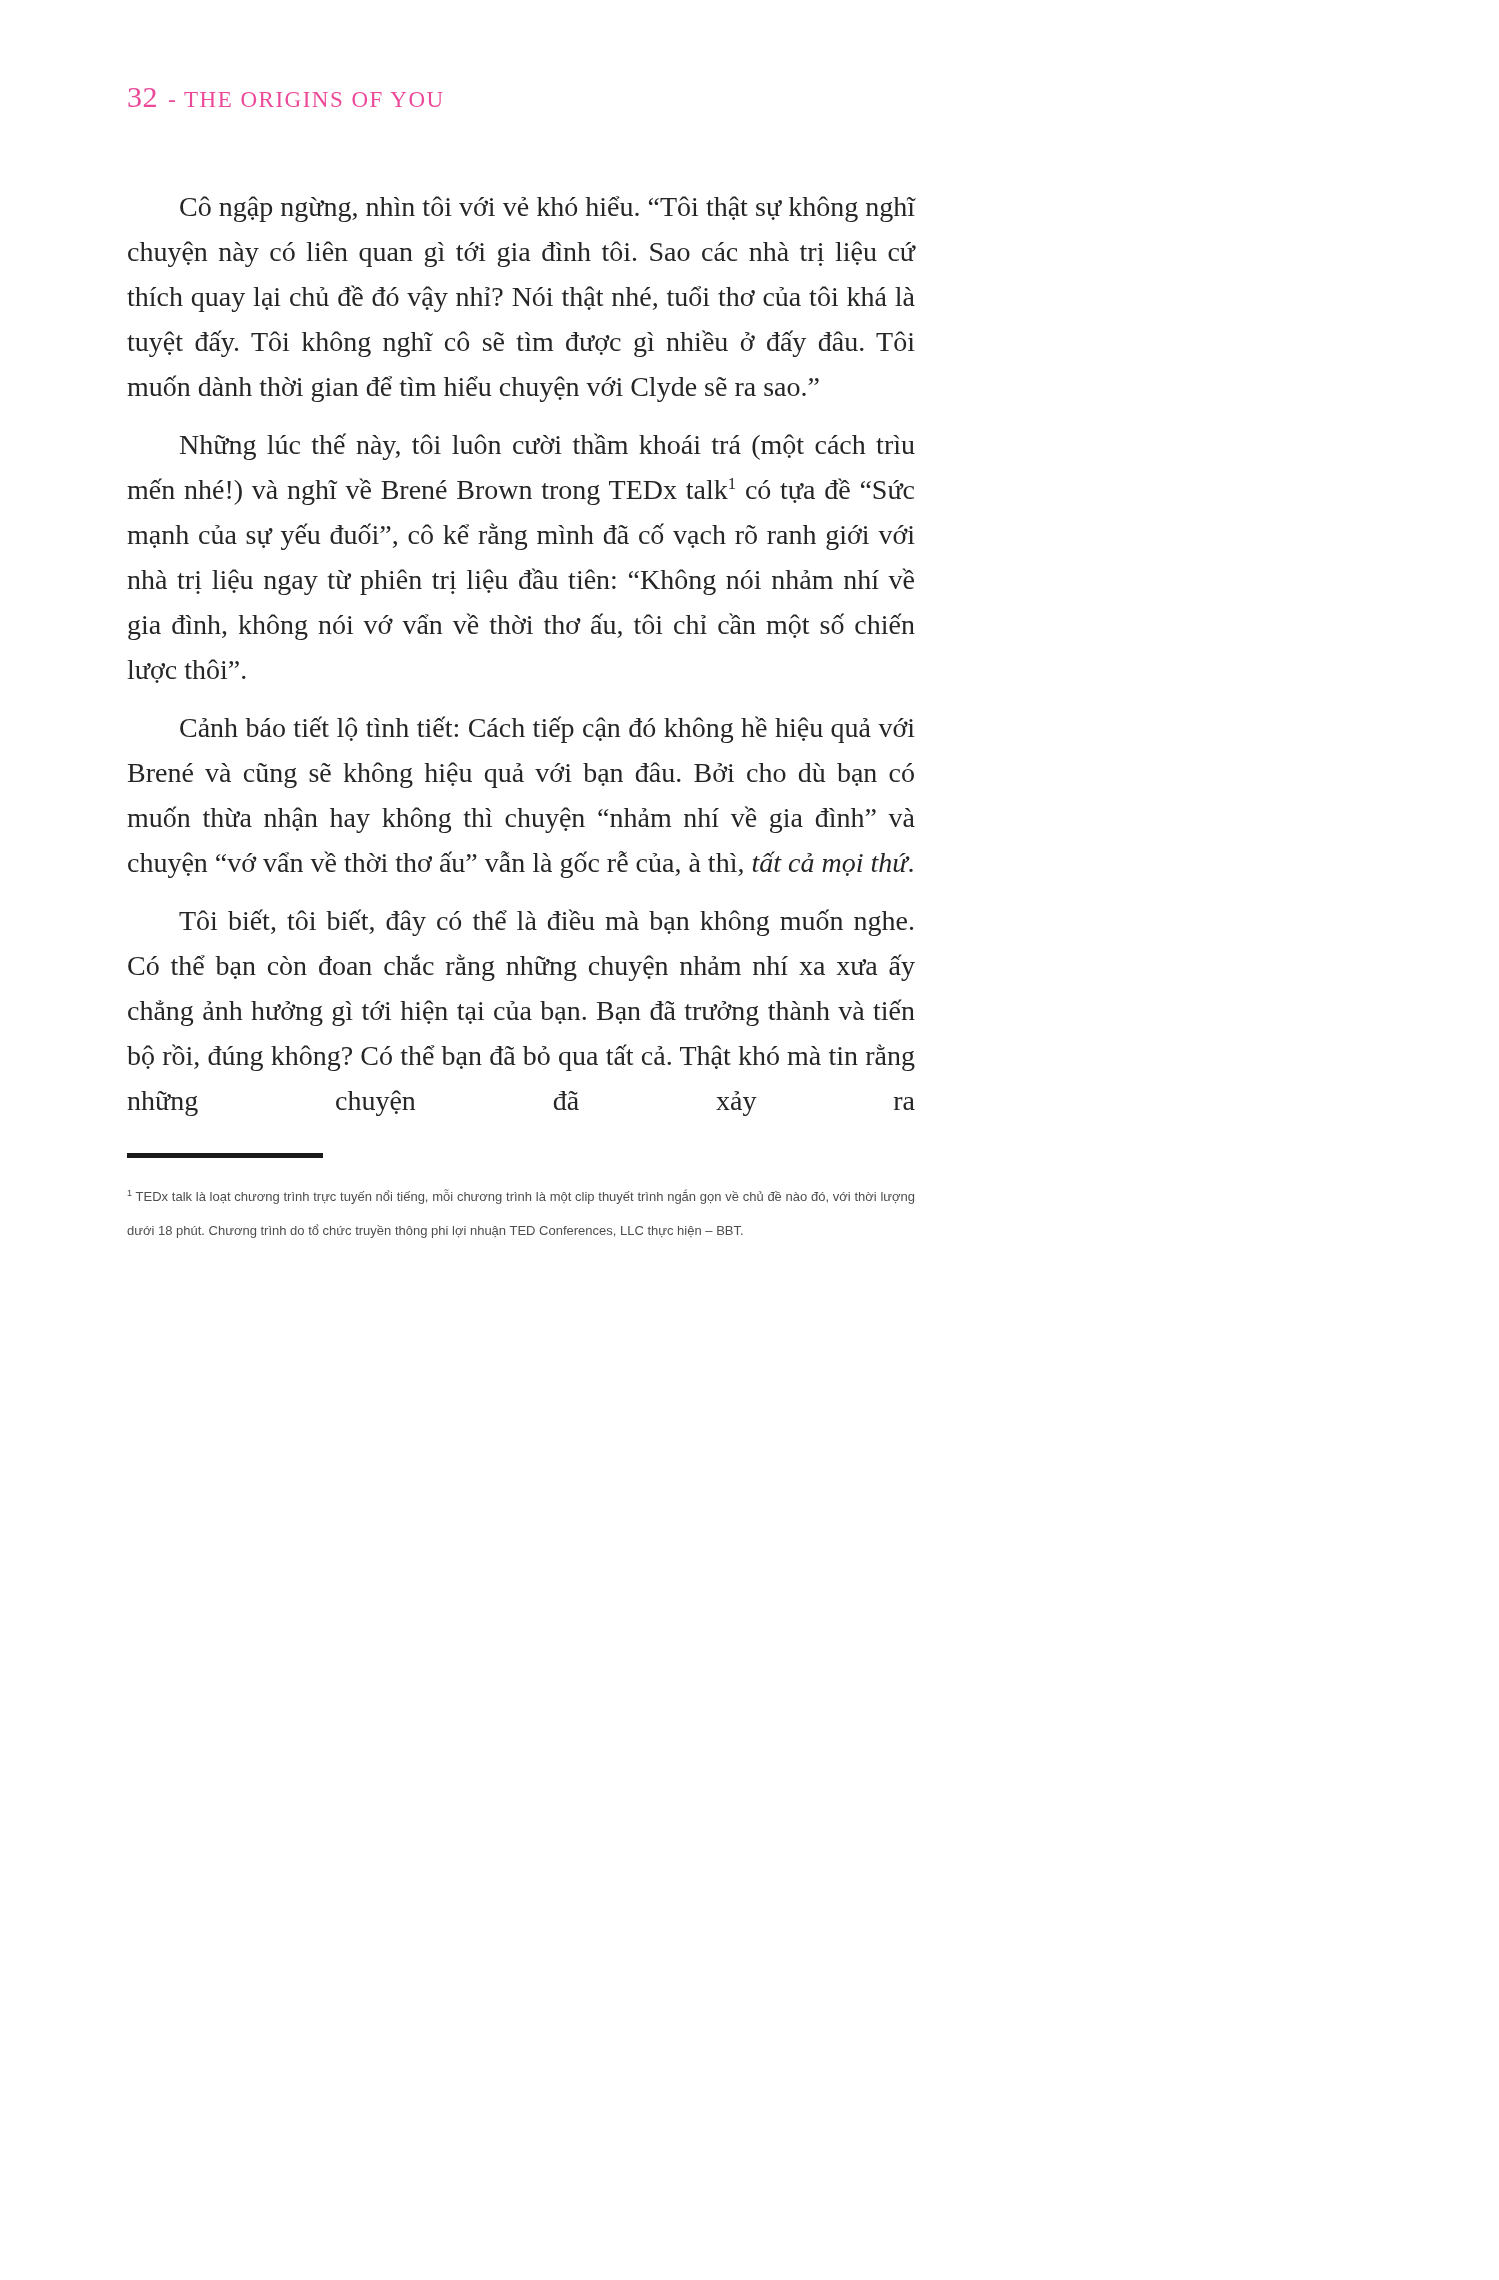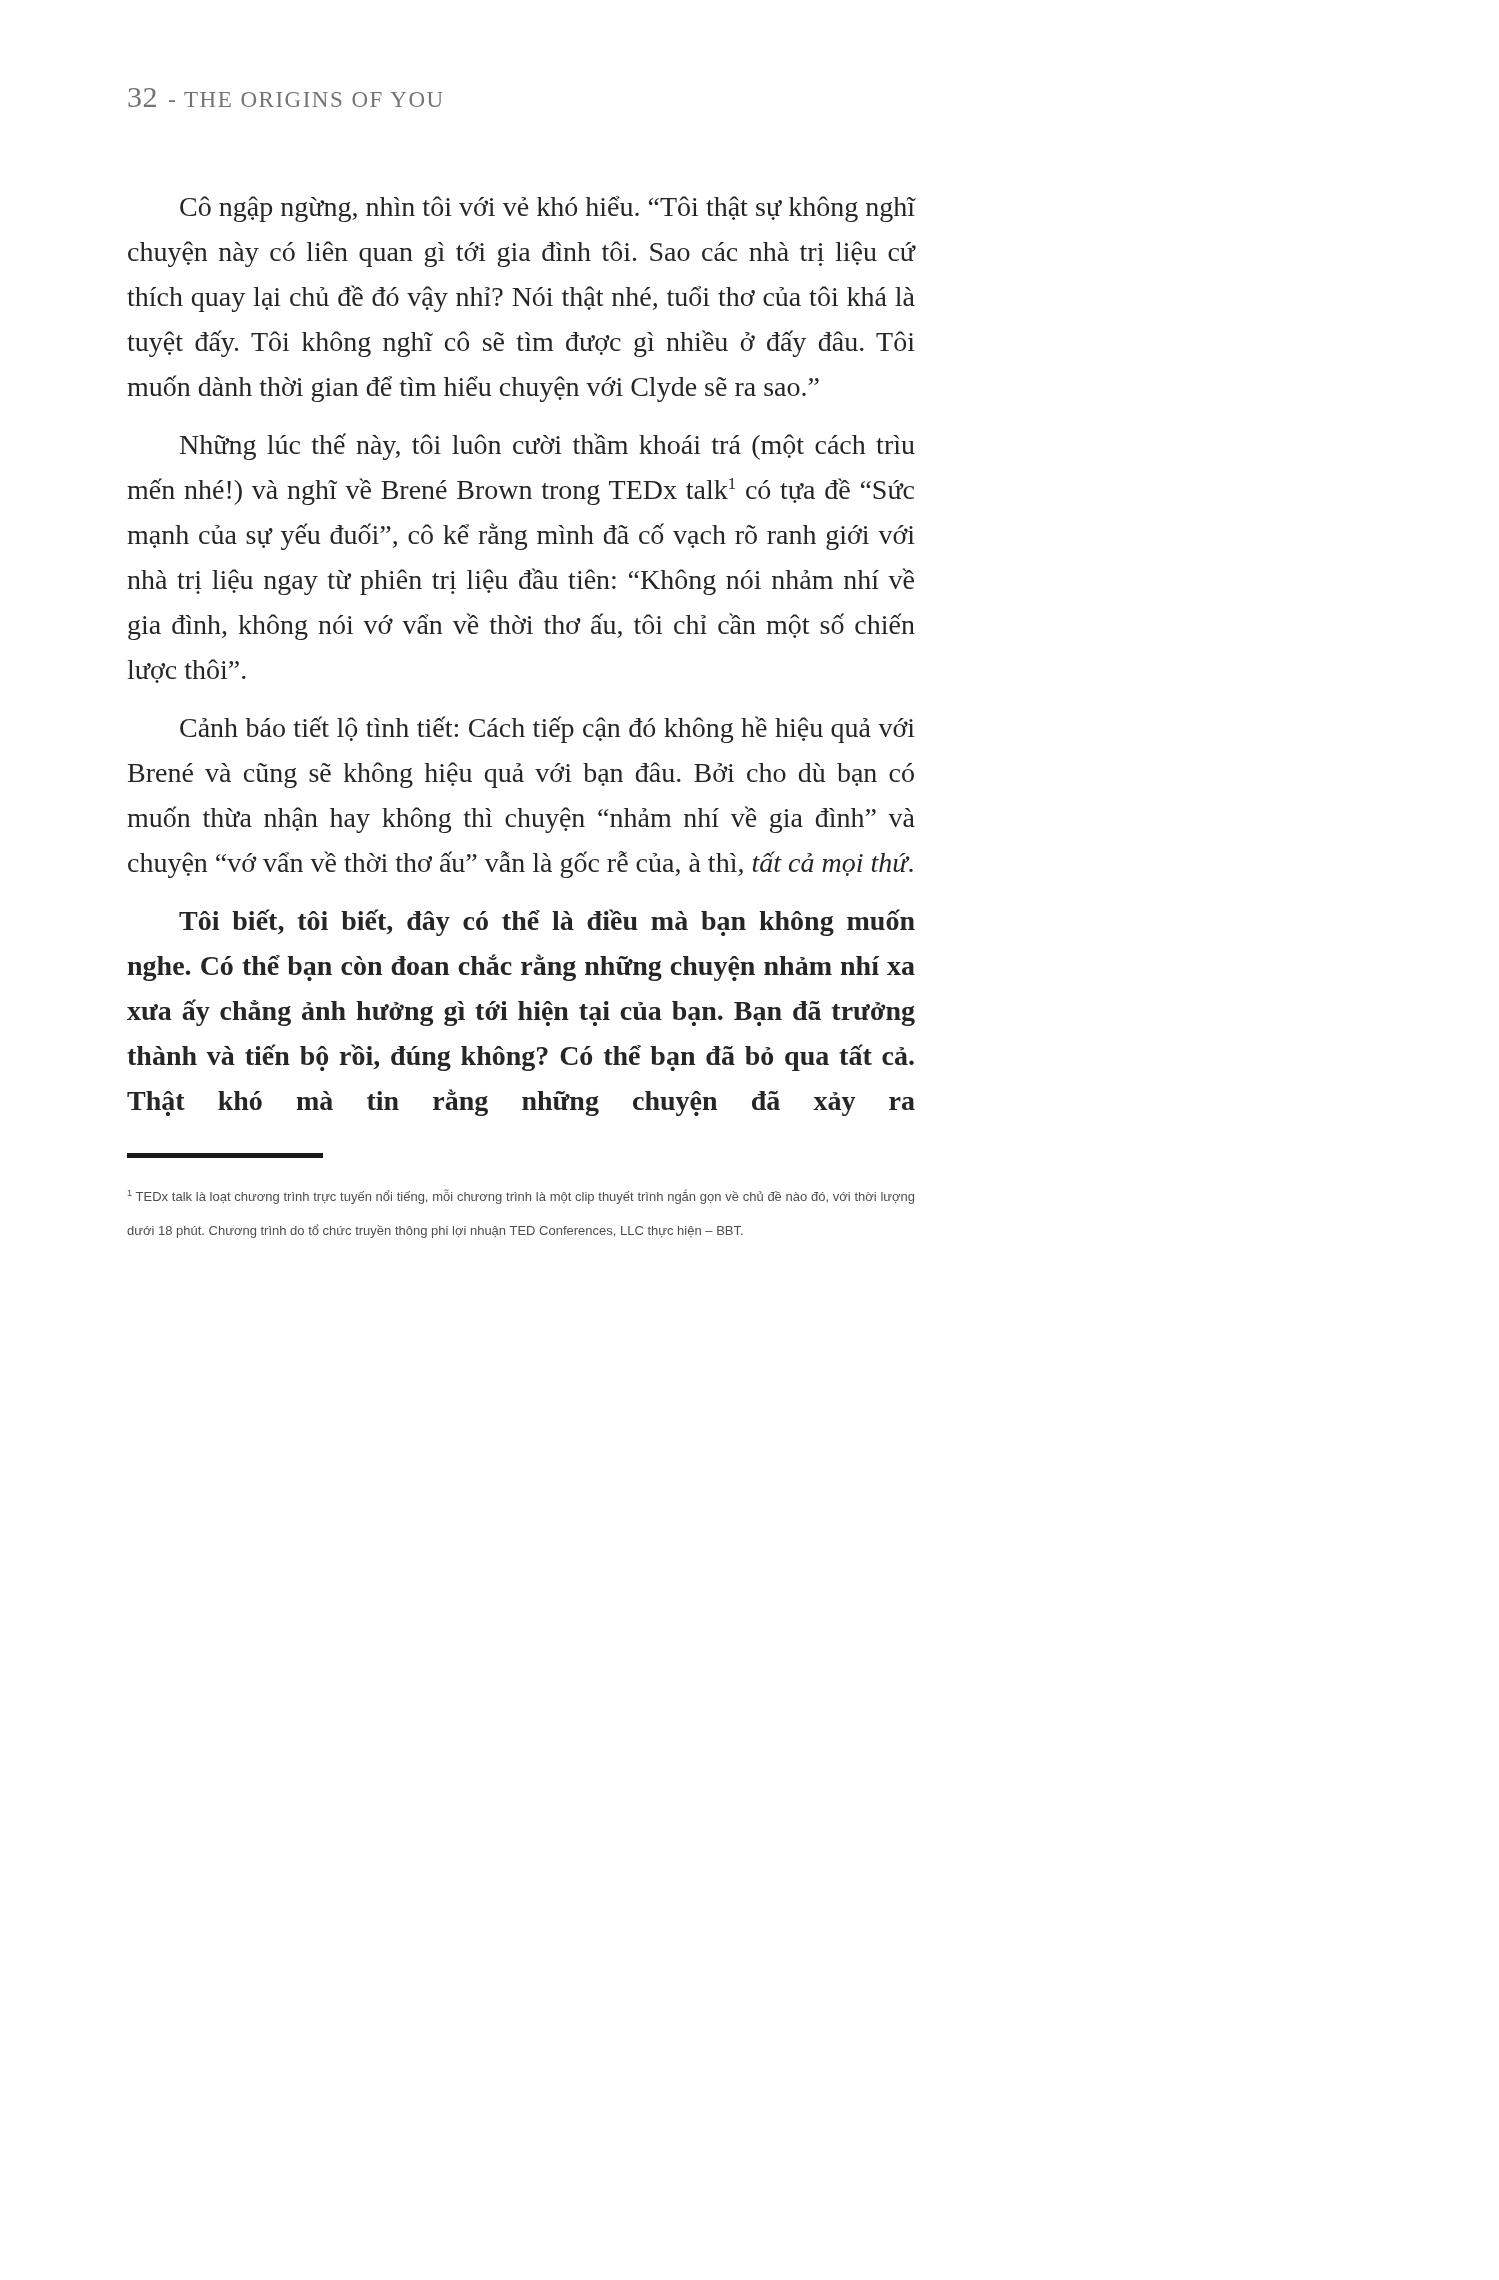--- a/index.html
+++ b/index.html
@@ -15,21 +15,21 @@
     position: relative;
     overflow: hidden;
   }
   .page {
     position: absolute;
     left: 127px;
     top: 80px;
     width: 788px;
   }
   .page-header {
-    color: #737373;
+    color: #ec4899;
     margin-bottom: 70px;
     white-space: nowrap;
   }
   .page-header .pagenum {
     font-size: 30px;
     letter-spacing: 0.5px;
   }
   .page-header .dash {
     font-size: 24px;
     margin: 0 8px 0 10px;
@@ -41,21 +41,20 @@
   .body-text p {
     font-size: 28px;
     line-height: 45px;
     text-align: justify;
     text-indent: 52px;
     margin: 0 0 13px 0;
     color: #262626;
   }
   .body-text p.cont {
     text-align-last: justify;
-    font-weight: bold;
   }
   .body-text em {
     font-style: italic;
     font-family: Liberation Serif, serif;
   }
   sup {
     font-size: 60%;
     line-height: 0;
     vertical-align: super;
   }

